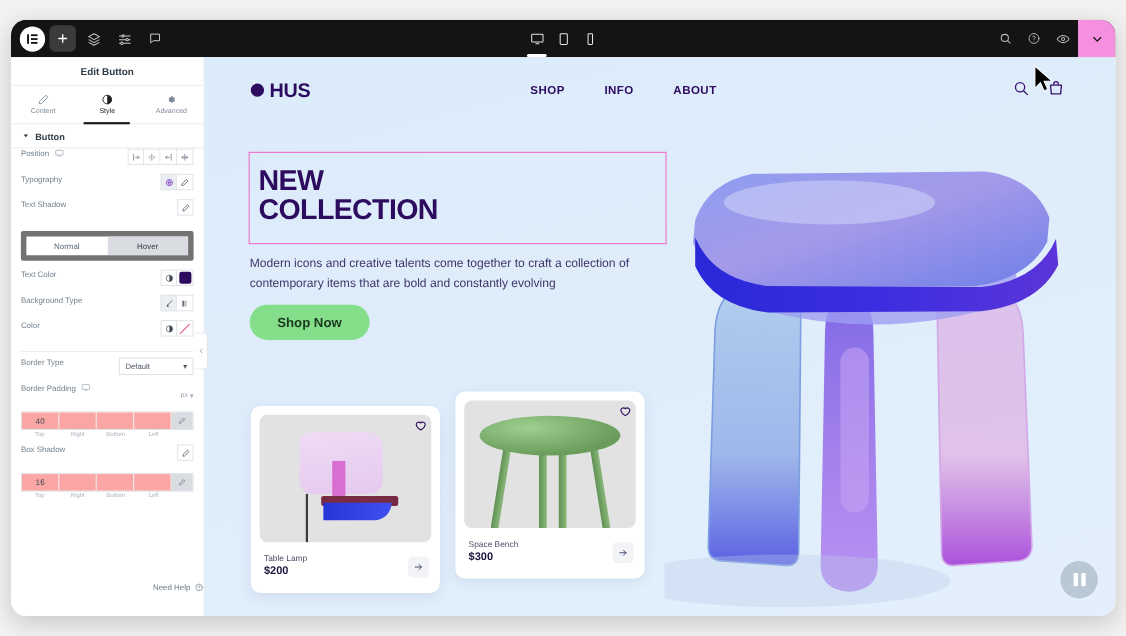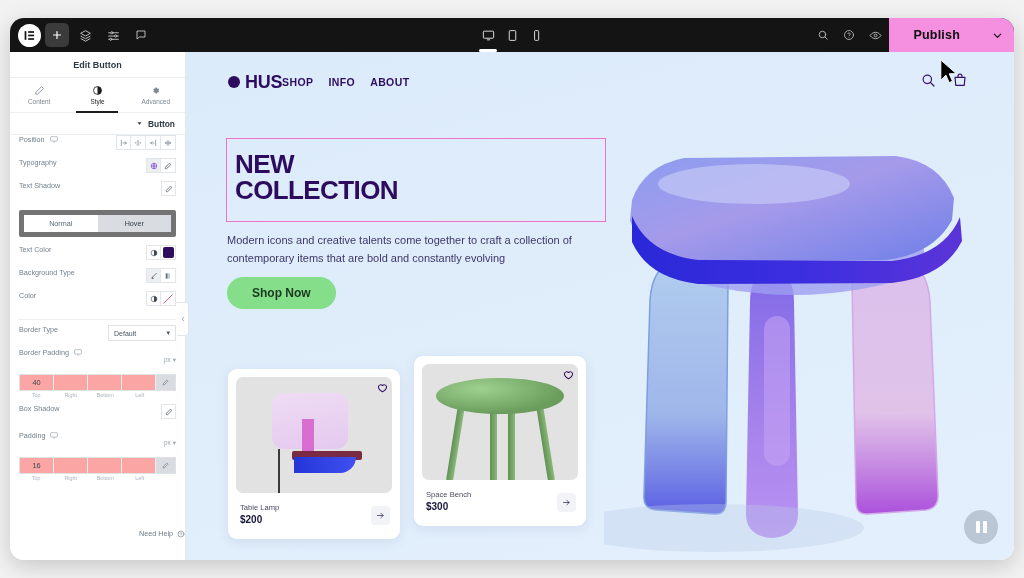--- a/index.html
+++ b/index.html
@@ -100,21 +100,20 @@
   .ptab .tl { font-size: 6.4px; }
   .ptab.active { color:#1c1c1c; }
   .ptab.active::after {
     content:""; position:absolute; bottom:-1px; left:50%; transform:translateX(-50%);
     width: 42px; height: 2px; background:#1c1c1c;
   }
   .section-head {
     height: 22px; display:flex; align-items:center; gap:5px;
     padding: 0 10px; font-size: 8.4px; font-weight:bold; color:#2f3a44;
     border-bottom:1px solid #eceff1;
-    justify-content:flex-end;
   }
   .ctrl {
     display:flex; min-height: 23px;
     padding: 0 9px; gap:5px;
   }
   .ctrl .lbl { font-size: 7.2px; color:#74818d; white-space:nowrap; }
   .ctrl .sp { margin-left:auto; }
   .icon-btn {
     width: 15px; height: 15px; border:1px solid #e2e6ea; background:#fff;
     display:flex; align-items:center; justify-content:center; color:#6a7682;
@@ -176,21 +175,21 @@
     background: linear-gradient(165deg, #dcebfa 0%, #dfedfb 45%, #e3effc 100%);
     overflow:hidden;
   }
   
   #site-header {
     position:absolute; left:0; top:0; width:100%; height: 60px;
     display:flex; align-items:center; padding: 0 46px 0 42px;
   }
   #brand { display:flex; align-items:center; gap:5px; font-size:18px; font-weight:bold; color:#2d0b5e; letter-spacing:-.3px; }
   #brand .dot { width:12px; height:12px; border-radius:50%; background:#2d0b5e; }
-  #nav { display:flex; gap:15px; }
+  #nav { display:flex; gap:36px; margin-left: 200px; }
   #nav a { font-size:10.5px; font-weight:bold; color:#2d0b5e; letter-spacing:.4px; }
   #header-icons { margin-left:auto; display:flex; gap:16px; color:#3b1270; }
 
   
   #hero-box {
     position:absolute; left: 40px; top: 86px; width: 380px; height: 84px;
     border: 1px solid #f06fc8;
   }
   #hero-title {
     position:absolute; left: 8px; top: 12px;
@@ -331,21 +330,20 @@
             <circle cx="12" cy="17" r=".9" fill="currentColor" stroke="none"></circle>
         </svg>
       </div>
       <div class="tb-btn">
         <svg width="13" height="13" viewBox="0 0 24 24" stroke="currentColor" stroke-width="1.7" fill="none">
           <path d="M2 12s3.8-6 10-6 10 6 10 6-3.8 6-10 6-10-6-10-6z"></path>
             <circle cx="12" cy="12" r="2.6"></circle>
         </svg>
       </div>
       <div id="publish-group" style="--accent:#f58fe0">
-        <div id="publish-btn">Publish</div>
         <div id="publish-caret">
           <svg width="11" height="11" viewBox="0 0 24 24" stroke="currentColor" stroke-width="2.4" fill="none" stroke-linecap="round" stroke-linejoin="round">
             <path d="M5 9l7 7 7-7"></path>
           </svg>
         </div>
       </div>
     </div>
   </div>
 
   <div id="panel">
@@ -540,32 +538,20 @@
       <span class="lbl">Box Shadow</span>
       <div class="sp">
         <div class="icon-btn">
           <svg width="8" height="8" viewBox="0 0 24 24" stroke="#3c4752" stroke-width="2" fill="none" stroke-linejoin="round">
               <path d="M16.5 3.5l4 4L8 20H4v-4L16.5 3.5z"></path>
             </svg>
         </div>
       </div>
     </div>
 
-    <div class="ctrl" style="margin-top:4px">
-      <span class="lbl">Padding</span>
-      <span>
-        <svg width="8" height="8" viewBox="0 0 24 24" stroke="#9aa5b0" stroke-width="2" fill="none">
-            <rect x="2" y="5" width="20" height="13" rx="1.5"></rect>
-            <path d="M9 21h6"></path>
-          </svg>
-      </span>
-      <span class="unit">
-        <span>px</span>▾
-      </span>
-    </div>
     <div class="dims">
       <input value="16" style="">
       <input value="" style="">
       <input value="" style="">
       <input value="" style="">
       <div class="link">
         <svg width="7" height="7" viewBox="0 0 24 24" stroke="currentColor" stroke-width="2" fill="none" stroke-linejoin="round">
             <path d="M16.5 3.5l4 4L8 20H4v-4L16.5 3.5z"></path>
           </svg>
       </div>

